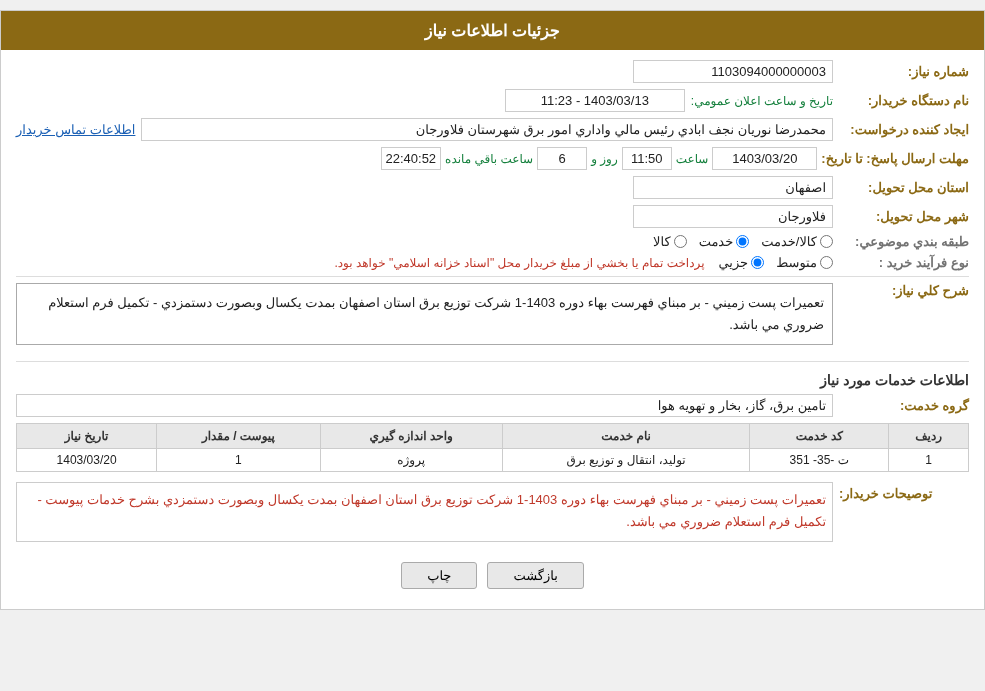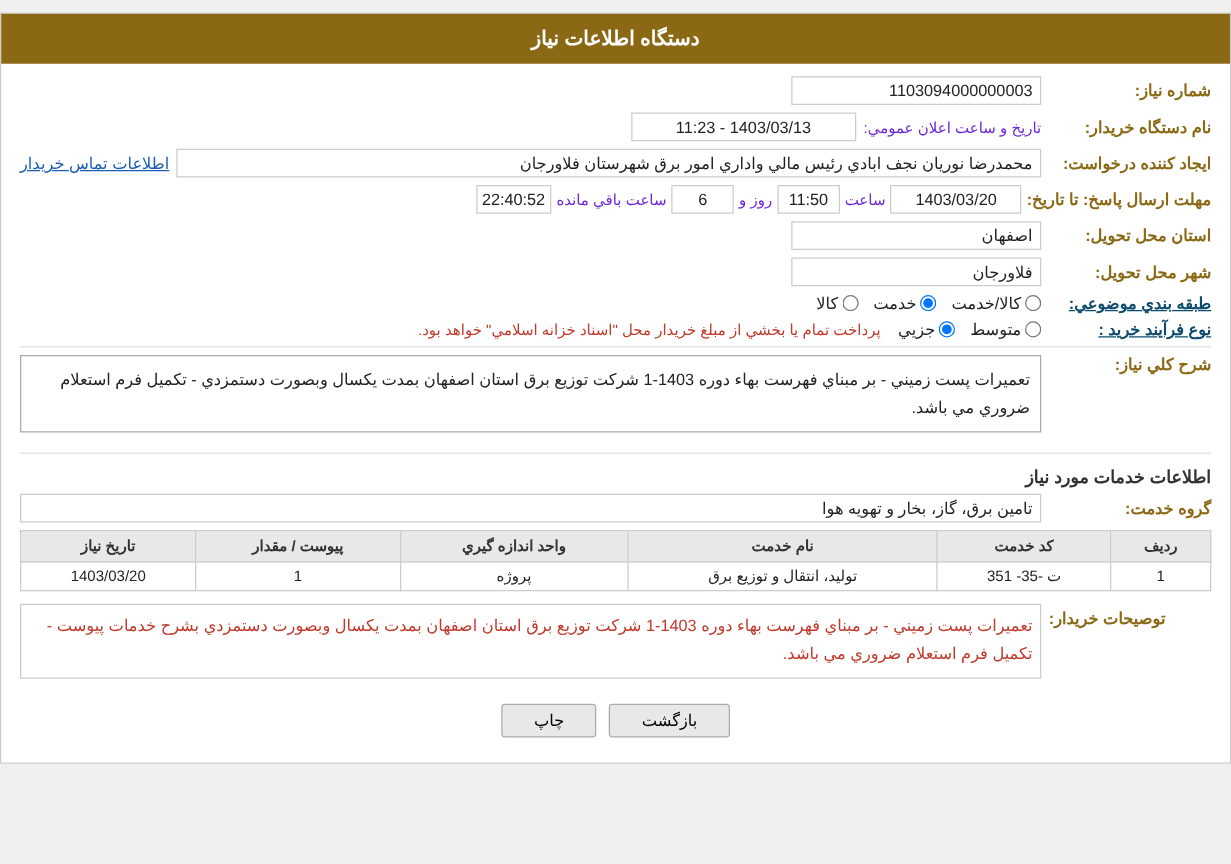--- a/index.html
+++ b/index.html
@@ -76,45 +76,44 @@
       flex-shrink: 0;
     }
     .date-box {
       border: 1px solid #ccc;
       padding: 3px 6px;
       background: #fff;
       min-width: 105px;
       text-align: center;
     }
     .small-label {
-      color: #6d28d9;
+      color: #15803d;
       font-size: 12px;
       white-space: nowrap;
     }
     .small-box {
       border: 1px solid #ccc;
       padding: 3px 4px;
       background: #fff;
       min-width: 50px;
       text-align: center;
     }
     
     .radio-row {
       display: flex;
       align-items: center;
       margin-bottom: 6px;
       gap: 6px;
     }
     .radio-label {
-      color: #0c4a6e;
+      color: #737373;
       font-weight: bold;
       min-width: 130px;
       text-align: right;
       flex-shrink: 0;
-      text-decoration: underline;
     }
     .radio-group {
       display: flex;
       gap: 12px;
       align-items: center;
     }
     .radio-item {
       display: flex;
       align-items: center;
       gap: 3px;
@@ -211,21 +210,21 @@
       background: #fff;
       min-width: 180px;
       text-align: center;
     }
   </style>
 </head>
 <body>
 
 <div class="page-wrapper">
   <div class="page-header">
-    <span>دستگاه اطلاعات نياز</span>
+    <span>جزئيات اطلاعات نياز</span>
   </div>
 
   <div class="content">
 
     <div class="form-row">
       <span class="form-label">شماره نياز:</span>
       <span class="form-value fixed">1103094000000003</span>
     </div>
 
     <div class="form-row">

